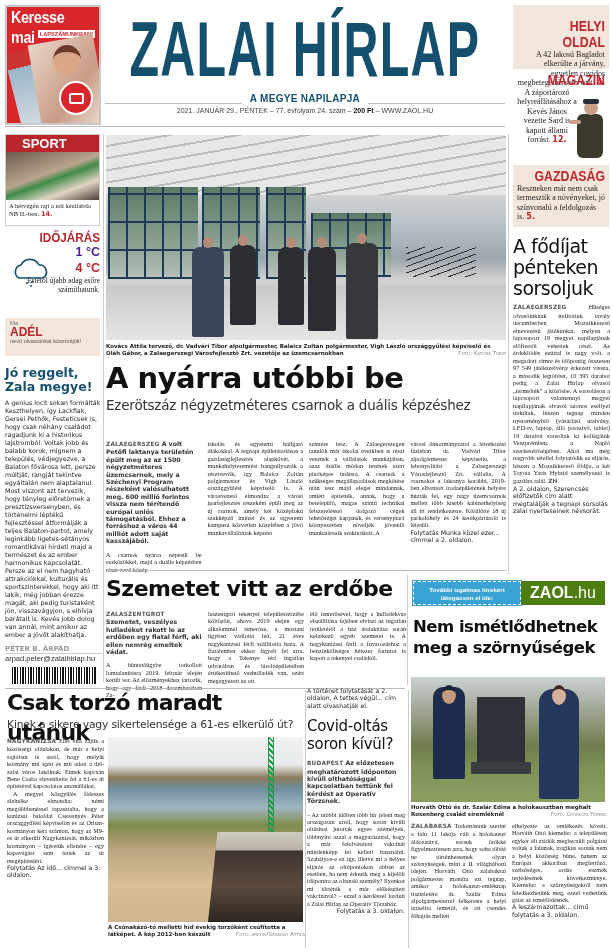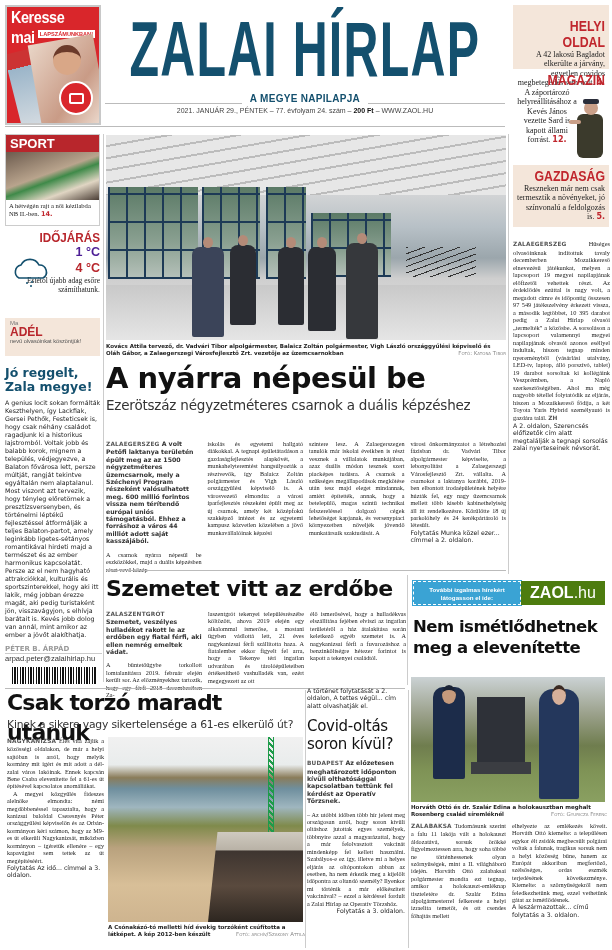--- a/index.html
+++ b/index.html
@@ -32,29 +32,29 @@
 #hr1{left:5px;top:126px;width:500px;height:1px;background:#bbb}
 
 
 #helyi{left:513px;top:5px;width:96px;height:64px;background:#f4e6da;padding:13px 4px}
 .rhead{font-family:"Liberation Sans",sans-serif;font-weight:bold;font-size:14px;color:#c0262d;text-align:right;line-height:16px;transform:scaleX(.88);transform-origin:right}
 .rtext{font-size:8px;line-height:9.4px;text-align:right}
 #magazin{left:513px;top:72px;width:96px;height:90px;padding:0 4px}
 #magazin .rtext{text-align:center;width:60px;margin-left:0}
 #magazin .man{position:absolute;right:2px;top:24px;width:38px;height:62px}
 #gazdasag{left:513px;top:165px;width:96px;height:62px;background:#f4e6da;padding:3px 4px}
-#gazdasag .rtext{text-align:right}
+#gazdasag .rtext{text-align:left}
 
 #fodijat{left:513px;top:236px;width:97px}
 #fodijat h2{font-family:"DejaVu Sans",sans-serif;font-weight:normal;font-size:19px;line-height:21px;color:#111;letter-spacing:-.5px}
 #fodijat .bt{margin-top:4px;font-size:6.3px;line-height:7.5px}
 
 
 #sport{left:5px;top:134px;width:95px;height:92px;border:1px solid #ccc}
-#sport .hd{background:#b8262c;color:#fff;font-family:"Liberation Sans",sans-serif;font-weight:bold;font-size:13px;padding:1px 4px;height:17px}
+#sport .hd{background:#b8262c;color:#fff;font-family:"Liberation Sans",sans-serif;font-weight:bold;font-size:13px;padding:1px 16px;height:17px}
 #sport .img{height:48px;background:linear-gradient(160deg,#6c5b4e,#b9a48d 45%,#3f8a49 55%,#e0d5c3 75%,#4a3d35)}
 #sport .tx{font-size:6.6px;line-height:8px;padding:2px 3px}
 #idojaras{left:5px;top:230px;width:95px;height:90px}
 #idojaras .h{font-family:"Liberation Sans",sans-serif;font-weight:bold;color:#b8262c;font-size:13px;text-align:right;transform:scaleX(.9);transform-origin:right}
 #idojaras .t1{font-family:"Liberation Sans",sans-serif;font-weight:bold;color:#4c1d95;font-size:12.5px;text-align:right;line-height:15px}
 #idojaras .t2{font-family:"Liberation Sans",sans-serif;font-weight:bold;color:#b8262c;font-size:12.5px;text-align:right;line-height:16px}
 #idojaras .tx{font-size:7.5px;line-height:9px;text-align:right}
 #idojaras .cloud{position:absolute;left:6px;top:28px;width:40px;height:30px}
 #nevnap{left:5px;top:318px;width:95px;height:38px;background:#f4e6da;padding:2px 5px}
 #nevnap .ma{font-family:"Liberation Sans",sans-serif;font-size:6px;color:#777}
@@ -164,20 +164,21 @@
     <rect x="14" y="3" width="16" height="5" rx="2" fill="#2a2e3a"></rect>
     <rect x="0" y="24" width="12" height="4" rx="2" fill="#caa089"></rect>
   </svg>
 </div>
 <div id="gazdasag" class="abs">
   <div class="rhead">GAZDASÁG</div>
   <div class="rtext"><span>Reszneken már nem csak termesztik a növényeket, jó színvonalú a feldolgozás is.</span> <span class="pg">5.</span></div>
 </div>
 
 <div id="fodijat" class="abs">
+  <h2>A fődíjat pénteken sorsoljuk</h2>
   <div class="bt"><span class="dl">ZALAEGERSZEG</span> <span>Hűséges olvasóinknak indítottuk tavaly decemberben Mozaikkereső elnevezésű játékunkat, melyen a lapcsoport 19 megyei napilapjának előfizetői vehettek részt. Az érdeklődés ezúttal is nagy volt, a megadott címre és időpontig összesen 97 549 játékszelvény érkezett vissza, a második legtöbbet, 10 395 darabot pedig a Zalai Hírlap olvasói „termelték” a közösbe. A sorsoláson a lapcsoport valamennyi megyei napilapjának olvasói azonos eséllyel indultak, hiszen tegnap minden nyereményből (vásárlási utalvány, LED-tv, laptop, álló porszívó, tablet) 19 darabot sorsoltak ki kollégáink Veszprémben, a Napló szerkesztőségében. Ahol ma még nagyobb tétellel folytatódik az eljárás, hiszen a Mozaikkereső fődíja, a két Toyota Yaris Hybrid személyautó is gazdára talál.</span> <b class="dl">ZH</b></div>
   <div class="cont">A 2. oldalon, Szerencsés előfizetők cím alatt megtalálják a tegnapi sorsolás zalai nyerteseinek névsorát.</div>
 </div>
 
 <div id="sport" class="abs">
   <div class="hd">SPORT</div>
   <div class="img"></div>
   <div class="tx"><span>A hétvégén rajt a női kézilabda NB II.-ben.</span> <span class="pg">14.</span></div>
 </div>
 <div id="idojaras" class="abs">
@@ -219,21 +220,21 @@
   <div class="p" style="left:86px;top:112px;width:32px;height:90px;background:#3b4459"></div>
   <div class="p" style="left:124px;top:110px;width:26px;height:80px"></div>
   <div class="p" style="left:172px;top:112px;width:26px;height:78px"></div>
   <div class="p" style="left:202px;top:112px;width:28px;height:84px"></div>
   <div class="p" style="left:240px;top:108px;width:32px;height:96px;background:#36383c"></div>
 </div>
 <div id="caption" class="abs">
   <span>Kovács Attila tervező, dr. Vadvári Tibor alpolgármester, Balaicz Zoltán polgármester, Vigh László országgyűlési képviselő és Oláh Gábor, a Zalaegerszegi Városfejlesztő Zrt. vezetője az üzemcsarnokban</span>
   <span class="cr">Fotó: Katona Tibor</span>
 </div>
-<div id="lead-h" class="abs">A nyárra népesül be</div>
+<div id="lead-h" class="abs">A nyárra utóbbi be</div>
 <div id="lead-s" class="abs">Ezerötszáz négyzetméteres csarnok a duális képzéshez</div>
 <div id="lead-cols" class="abs">
   <div>
     <div class="bts"><span class="dl">ZALAEGERSZEG</span> <span>A volt Petőfi laktanya területén épült meg az az 1500 négyzetméteres üzemcsarnok, mely a Széchenyi Program részeként valósulhatott meg. 600 millió forintos vissza nem térítendő európai uniós támogatásból. Ehhez a forráshoz a város 44 milliót adott saját kasszájából.</span></div>
     <div class="bt" style="margin-top:6px">A csarnok nyárra népesül be eszközökkel, majd a duális képzésben részt vevő közép-</div>
   </div>
   <div class="bt">iskolás és egyetemi hallgató diákokkal. A tegnapi épületátadáson a gazdaságfejlesztés alapkövét, a munkahelyteremtést hangsúlyozták a résztvevők, így Balaicz Zoltán polgármester és Vigh László országgyűlési képviselő is. A városvezető elmondta: a városi iparfejlesztés részeként épült meg az új csarnok, amely két középfokú szakképző intézet és az egyetemi kampusz közvetlen közelében a jövő munkavállalóinak képzési</div>
   <div class="bt">szintere lesz. A Zalaegerszegen tanulók már iskolai éveikben is részt vesznek a vállalatok munkájában, azaz duális módon tesznek szert piacképes tudásra. A csarnok a szükséges megállapodások megkötése után tesz majd eleget mindannak, amiért építették, annak, hogy a betelepülő, magas szintű technikai felszereléssel dolgozó cégek lehetőséget kapjanak, és versenypiaci környezetben növeljék jövendő munkatársaik szaktudását. A</div>
   <div>
     <div class="bt">városi önkormányzatot a létrehozási fázisban dr. Vadvári Tibor alpolgármester képviselte, a lebonyolítást a Zalaegerszegi Városfejlesztő Zrt. vállalta. A csarnokot a laktanya korábbi, 2019-ben elbontott irodaépületének helyére húzták fel, egy nagy üzemcsarnok mellett több kisebb kabinethelyiség áll itt rendelkezésre. Körülötte 18 új parkolóhely és 24 kerékpártároló is létesült.</div>
@@ -253,21 +254,21 @@
     <div class="bt">élő ismerősével, hogy a hulladékvas elszállítása fejében elviszi az ingatlan területéről a ház átalakítása során keletkező egyéb szemetet is. A nagykanizsai férfi a fuvarozáshoz a benzinköltségre hétezer forintot is kapott a tekenyei családtól.</div>
   </div>
 </div>
 <div id="vline3" class="abs"></div>
 
 <div id="zaol" class="abs">
   <div class="l">További izgalmas hírekért látogasson el ide:</div>
   <div class="r"><span style="font-weight:bold">ZAOL</span><span>.hu</span></div>
 </div>
 
-<div id="nem-h" class="abs">Nem ismétlődhetnek meg a elevenítette</div>
+<div id="nem-h" class="abs">Nem ismétlődhetnek meg a szörnyűségek</div>
 <div id="nem-img" class="abs">
   <div class="stone"></div>
   <div class="base"></div>
   <div class="m"></div>
   <div class="w"></div>
 </div>
 <div id="nem-cap" class="abs">
   <span>Horváth Ottó és dr. Szalár Edina a holokausztban meghalt Rosenberg család síremléknél</span>
   <span class="cr">Fotó: Gyuricza Ferenc</span>
 </div>

